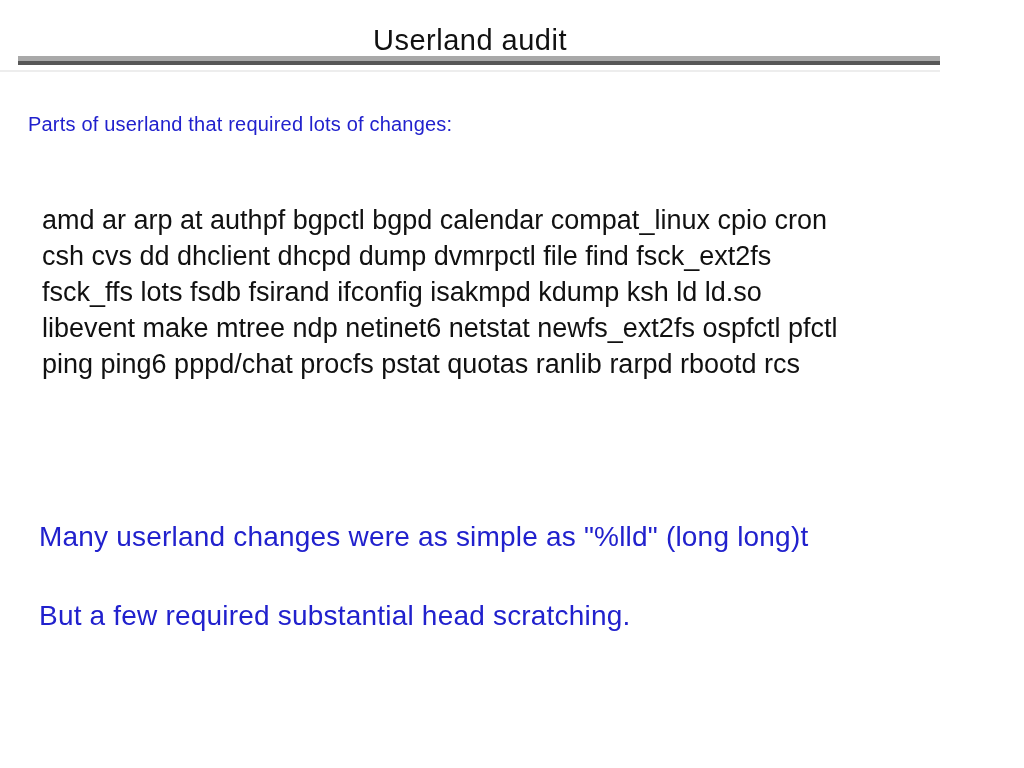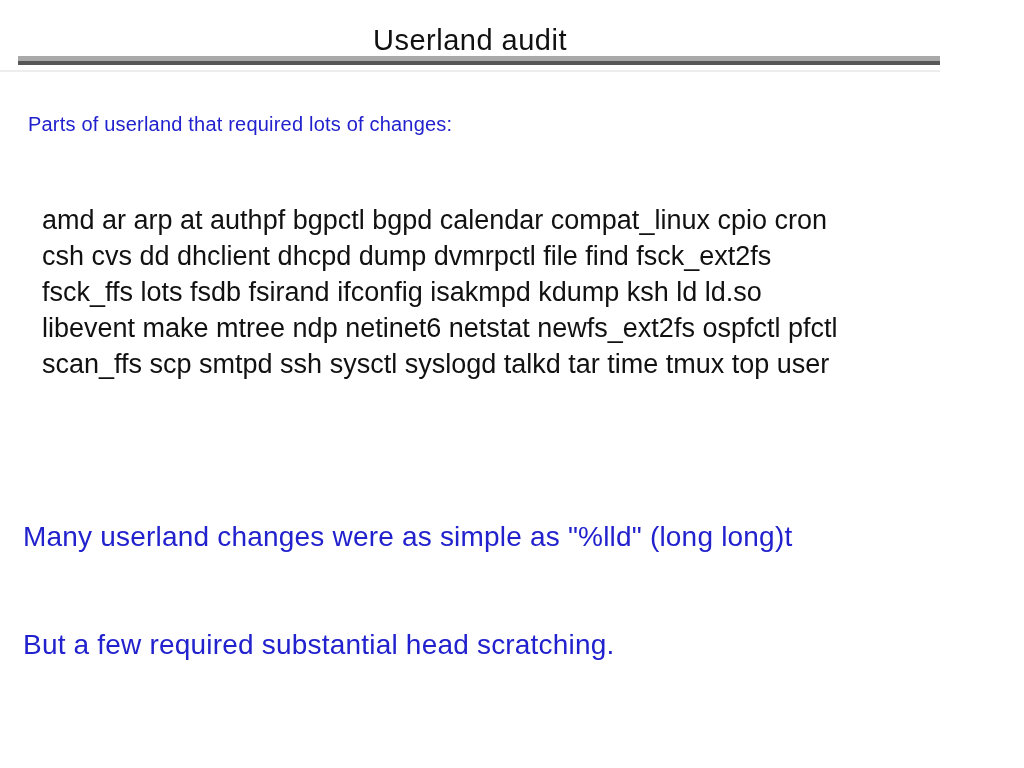--- a/index.html
+++ b/index.html
@@ -67,47 +67,47 @@
     font-size: 27px;
     line-height: 36px;
     color: #111111;
     margin-top: 10px;
   }
   .body-line {
     white-space: nowrap;
   }
   .note-blue {
     position: absolute;
-    left: 23px;
+    left: 39px;
     font-size: 28px;
     color: #2121cd;
     white-space: nowrap;
     letter-spacing: 0.2px;
   }
   .note-1 { top: 521px; }
-  .note-2 { top: 600px; margin-top: 29px; }
+  .note-2 { top: 600px; }
 </style>
 </head>
 <body>
 
 <div class="slide">
 
   <div class="slide-title">Userland audit</div>
 
   <div class="rule-light"></div>
   <div class="rule-dark"></div>
   <div class="rule-faint"></div>
 
   <div class="heading-blue">Parts of userland that required lots of changes:</div>
 
   <div class="body-block">
     <div class="body-line">amd ar arp at authpf bgpctl bgpd calendar compat_linux cpio cron</div>
     <div class="body-line">csh cvs dd dhclient dhcpd dump dvmrpctl file find fsck_ext2fs</div>
     <div class="body-line">fsck_ffs lots fsdb fsirand ifconfig isakmpd kdump ksh ld ld.so</div>
     <div class="body-line">libevent make mtree ndp netinet6 netstat newfs_ext2fs ospfctl pfctl</div>
-    <div class="body-line">scan_ffs scp smtpd ssh sysctl syslogd talkd tar time tmux top user</div>
+    <div class="body-line">ping ping6 pppd/chat procfs pstat quotas ranlib rarpd rbootd rcs</div>
   </div>
 
   <div class="note-blue note-1">Many userland changes were as simple as "%lld" (long long)t</div>
 
   <div class="note-blue note-2">But a few required substantial head scratching.</div>
 
 </div>
 
 </body></html>

